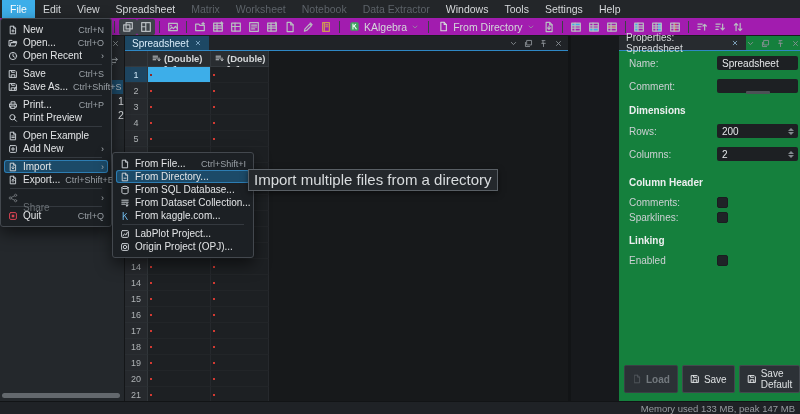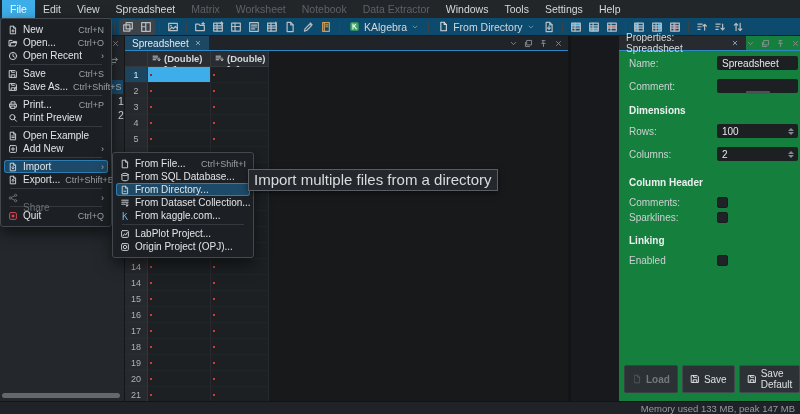--- a/index.html
+++ b/index.html
@@ -13,21 +13,21 @@
   .ic { display:inline-flex; align-items:center; justify-content:center; flex:none; }
   .ic svg { stroke: currentColor; fill: none; stroke-width: 1; stroke-linecap: round; stroke-linejoin: round; }
 
   
   .menubar { height:18px; background:#232629; display:flex; align-items:stretch; padding-left:2px; }
   .mb-item { padding:0 8px; display:flex; align-items:center; color:#d6d9db; cursor:default; }
   .mb-item.active { background:#3daee9; color:#ffffff; }
   .mb-item.dim { color:#5c6268; }
 
   
-  .toolbar { height:18px; background:#0c4a6e; border-bottom:1px solid #1a1d20;
+  .toolbar { height:18px; background:#a21caf; border-bottom:1px solid #1a1d20;
              display:flex; align-items:center; padding-left:92px; }
   .tb-btn { width:18px; height:16px; display:flex; align-items:center; justify-content:center;
             border-radius:2px; color:#b9bec2; }
   .tb-btn.toggled { background:#3d4349; }
   .tb-btn.dim { opacity:.4; }
   .tb-sep { width:1px; height:12px; background:#3c4146; margin:0 4px; flex:none; }
   .tb-dd { display:flex; align-items:center; gap:4px; padding:1px 5px; color:#d4d8da; border-radius:2px; }
   .tb-dd .chev { color:#959ba0; }
 
   
@@ -729,21 +729,21 @@
           <span class="flabel">Comment:</span>
           <div class="finput">
             <span></span>
             <div class="grip"></div>
           </div>
         </div>
         <div class="fsection">Dimensions</div>
         <div class="frow">
           <span class="flabel">Rows:</span>
           <div class="finput">
-            <span>100</span>
+            <span>200</span>
             <span class="spin">
                 <i class="up"></i>
                 <i class="dn"></i>
               </span>
           </div>
         </div>
         <div class="frow">
           <span class="flabel">Columns:</span>
           <div class="finput">
             <span>2</span>
@@ -955,42 +955,42 @@
       <div class="mi">
         <span class="ic">
           <svg width="10" height="10" viewBox="0 0 10 10">
             <path d="M2.6 1.2h3l2 2v5.6H2.6z"></path>
             <path d="M5.6 1.2v2h2"></path>
           </svg>
         </span>
         <span class="lab">From File...</span>
         <span class="sc">Ctrl+Shift+I</span>
       </div>
-      <div class="mi">
-        <span class="ic">
-          <svg width="10" height="10" viewBox="0 0 10 10">
-            <ellipse cx="5" cy="2.5" rx="3.1" ry="1.2"></ellipse>
-            <path d="M1.9 2.5v5c0 .7 1.4 1.3 3.1 1.3s3.1-.6 3.1-1.3v-5"></path>
-          </svg>
-        </span>
-        <span class="lab">From SQL Database...</span>
-      </div>
       <div class="mi sel">
         <span class="ic">
           <svg width="10" height="10" viewBox="0 0 10 10">
             <path d="M2.6 1.2h3l2 2v5.6H2.6z"></path>
             <path d="M5.6 1.2v2h2"></path>
             <path d="M4 6.2h2"></path>
           </svg>
         </span>
         <span class="lab">From Directory...</span>
       </div>
       <div class="mi">
         <span class="ic">
           <svg width="10" height="10" viewBox="0 0 10 10">
+            <ellipse cx="5" cy="2.5" rx="3.1" ry="1.2"></ellipse>
+            <path d="M1.9 2.5v5c0 .7 1.4 1.3 3.1 1.3s3.1-.6 3.1-1.3v-5"></path>
+          </svg>
+        </span>
+        <span class="lab">From SQL Database...</span>
+      </div>
+      <div class="mi">
+        <span class="ic">
+          <svg width="10" height="10" viewBox="0 0 10 10">
             <path d="M1.8 2.2h6.4M1.8 4.2h6.4M1.8 6.2h3.2"></path>
             <path d="M7 5.2v3M5.8 7L7 8.2 8.2 7"></path>
           </svg>
         </span>
         <span class="lab">From Dataset Collection...</span>
       </div>
       <div class="mi">
         <span class="ic">
           <svg width="10" height="10" viewBox="0 0 10 10">
             <g stroke="#6fb7e8">

